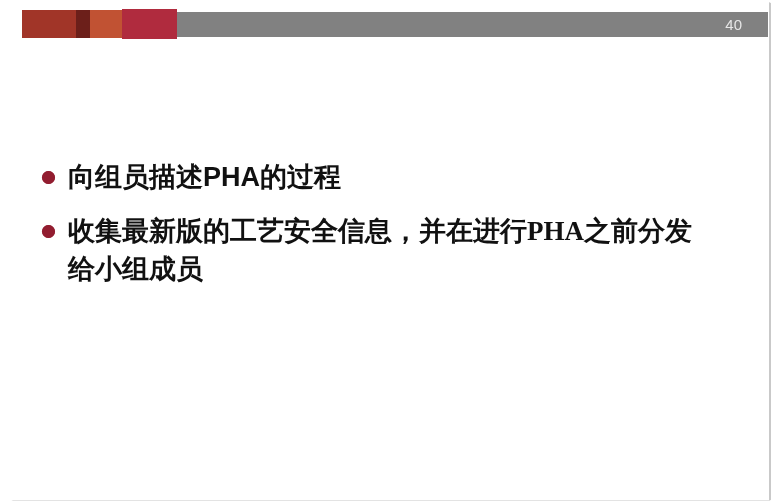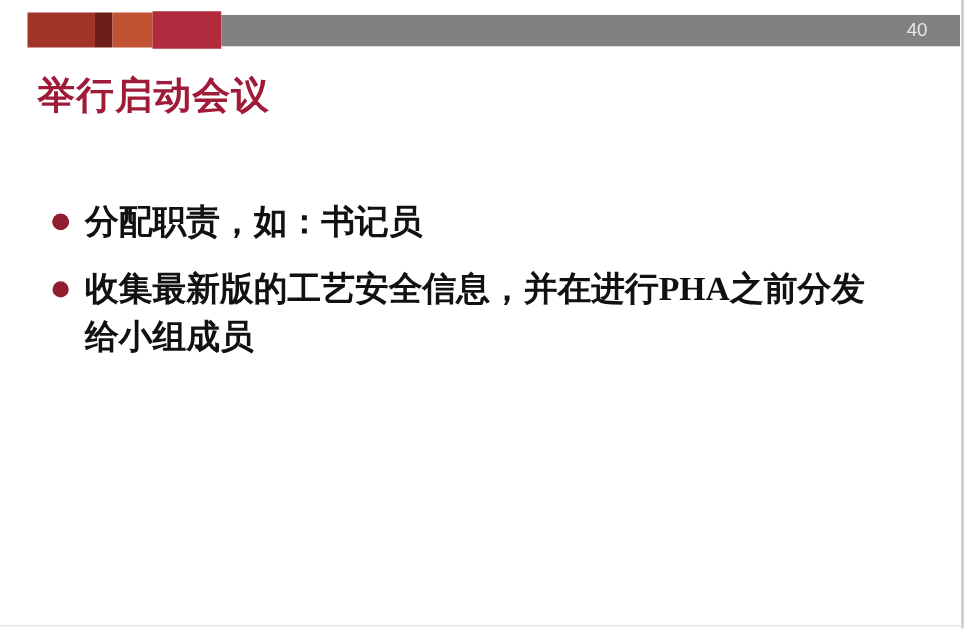--- a/index.html
+++ b/index.html
@@ -7,20 +7,21 @@
     padding: 0;
     background: #ffffff;
     font-family: "Liberation Sans", sans-serif;
   }
   .slide {
     position: relative;
     width: 782px;
     height: 503px;
     background: #ffffff;
     overflow: hidden;
+    border-radius: 22px;
   }
   
   .topbar {
     position: absolute;
     left: 22px;
     top: 10px;
     right: 14px;
     height: 28px;
     display: flex;
     align-items: center;
@@ -114,33 +115,32 @@
   <div class="topbar">
     <div class="accent-block b0" style="background: rgb(161, 53, 40);"></div>
     <div class="accent-block b1" style="background: rgb(108, 31, 26);"></div>
     <div class="accent-block b2" style="background: rgb(193, 82, 51);"></div>
     <div class="accent-block b3" style="background: rgb(176, 43, 62);"></div>
     <div class="graybar">
       <span class="pagenum">40</span>
     </div>
   </div>
 
-  <div class="title">举行启动会议</div>
 
   <div class="content">
     <ul class="bullets">
       <li>
         <span class="bullet-dot"></span>
       </li>
       <li>
         <span class="bullet-dot"></span>
+        <span>向组员描述PHA的过程</span>
       </li>
       <li>
         <span class="bullet-dot"></span>
-        <span>分配职责，如：书记员</span>
       </li>
       <li>
         <span class="bullet-dot"></span>
         <span>收集最新版的工艺安全信息，并在进行PHA之前分发给小组成员</span>
       </li>
     </ul>
   </div>
 
   <div class="right-line"></div>
   <div class="bottom-line"></div>

